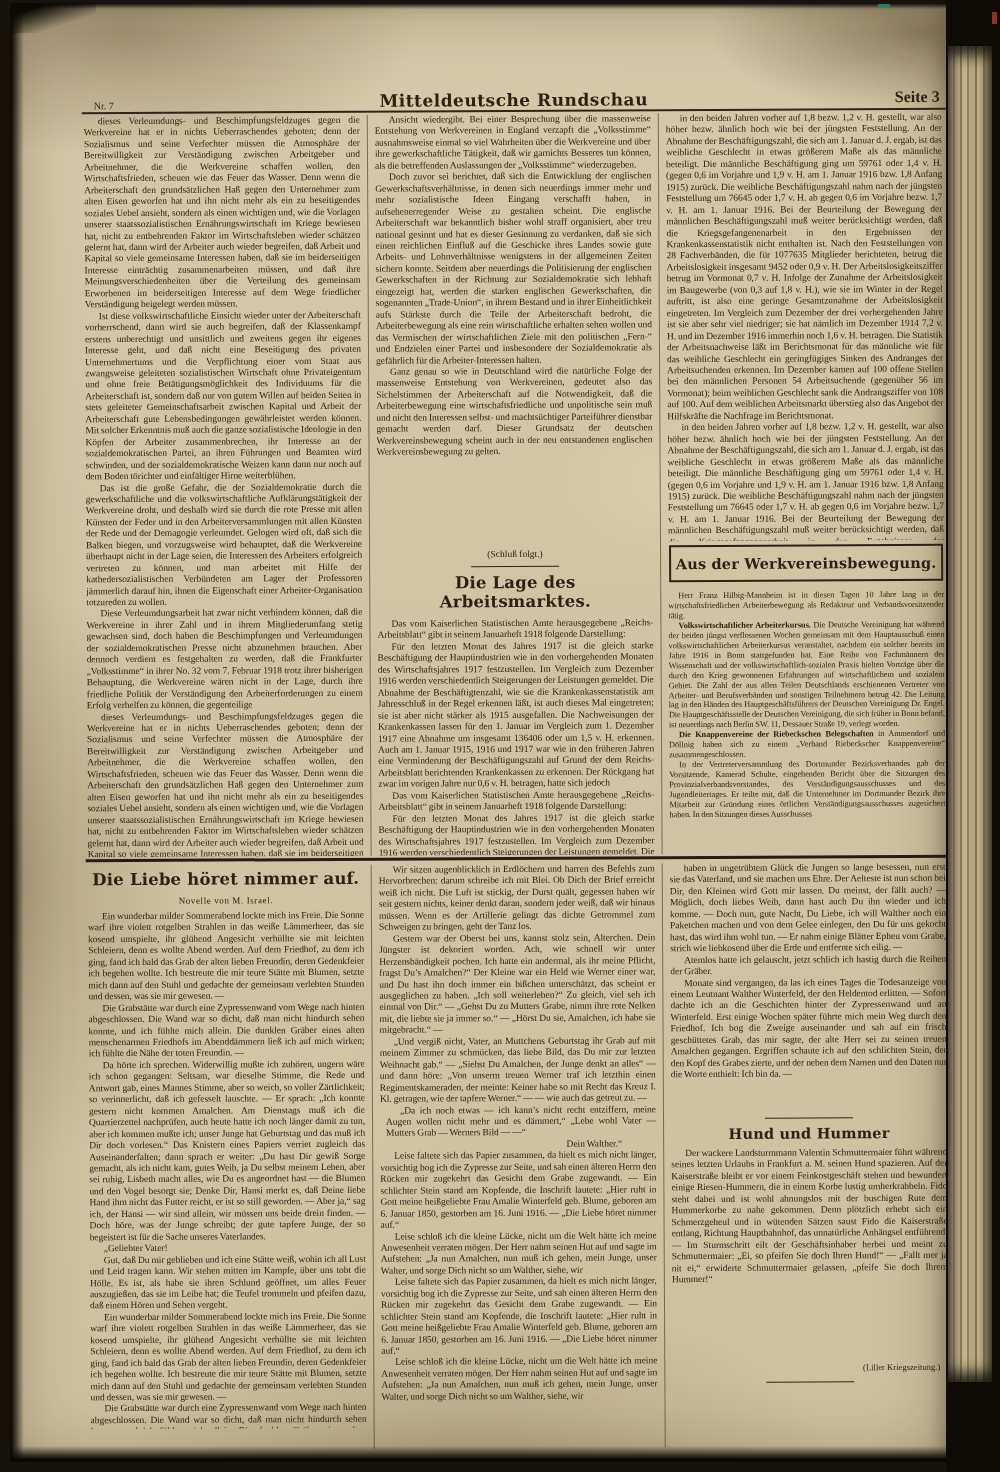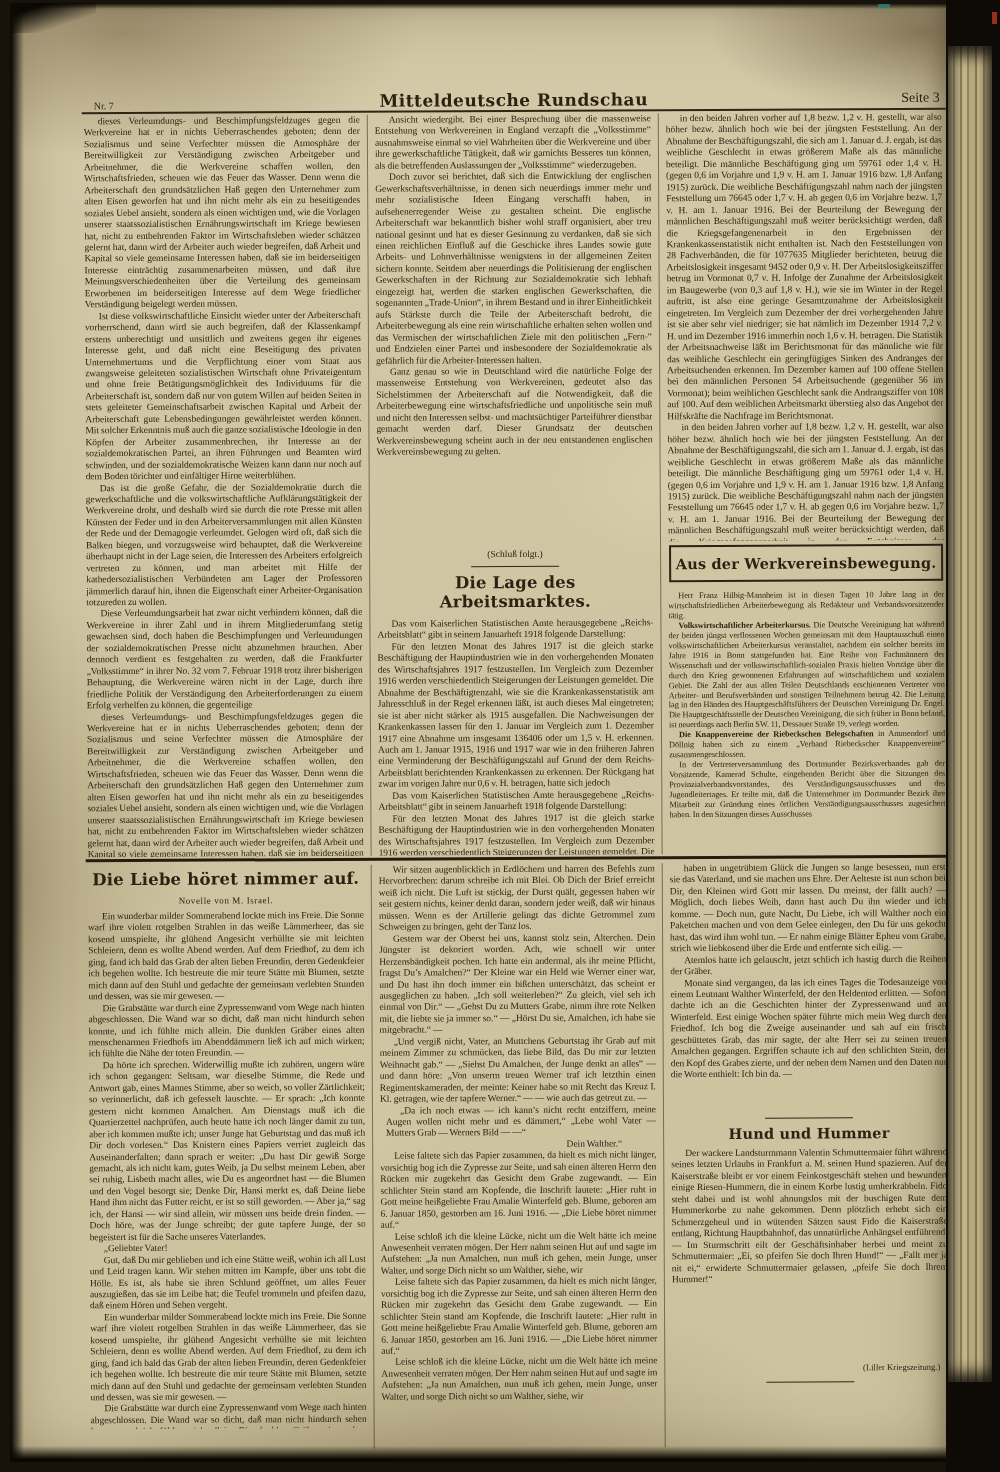--- a/index.html
+++ b/index.html
@@ -40,21 +40,21 @@
   .mark-teal{position:absolute;left:878px;top:4px;width:12px;height:4px;background:#2e7f6f;opacity:.85;}
   .mark-red{position:absolute;left:992px;top:12px;width:5px;height:12px;background:#a33326;opacity:.9;}
 
   
   .content{position:absolute;left:75px;top:0;width:864px;height:100%;
     transform:rotate(-0.3deg);color:#2b2213;}
   .hdr{position:absolute;top:84px;left:0;width:100%;height:22px;}
   .hdr .issue{position:absolute;left:12px;bottom:0;font-size:10px;}
   .hdr .masthead{position:absolute;left:0;width:100%;text-align:center;bottom:-1px;
     font-family:"DejaVu Serif",serif;font-weight:bold;font-size:17px;letter-spacing:.5px;margin:0;}
-  .hdr .pageno{position:absolute;right:6px;bottom:1px;font-size:14px;font-weight:normal;}
+  .hdr .pageno{position:absolute;right:6px;bottom:1px;font-size:16px;font-weight:bold;}
   .hdr-rule{position:absolute;top:107px;left:0;width:100%;height:2px;background:#2e2517;}
   .midrule{position:absolute;top:854px;left:0;width:100%;height:3px;background:#241c10;}
 
   .topsec{position:absolute;top:111px;left:0;width:100%;height:741px;display:flex;}
   .feuille{position:absolute;top:861px;left:0;width:100%;height:584px;display:flex;}
   .col{width:276px;padding:0 2px;overflow:hidden;}
   .vr{width:1px;margin:0 5px;background:rgba(46,37,23,.55);align-self:stretch;}
 
   .body, .items{font-size:9.5px;line-height:11.45px;text-align:justify;
     letter-spacing:-0.05px;word-spacing:-0.3px;}

